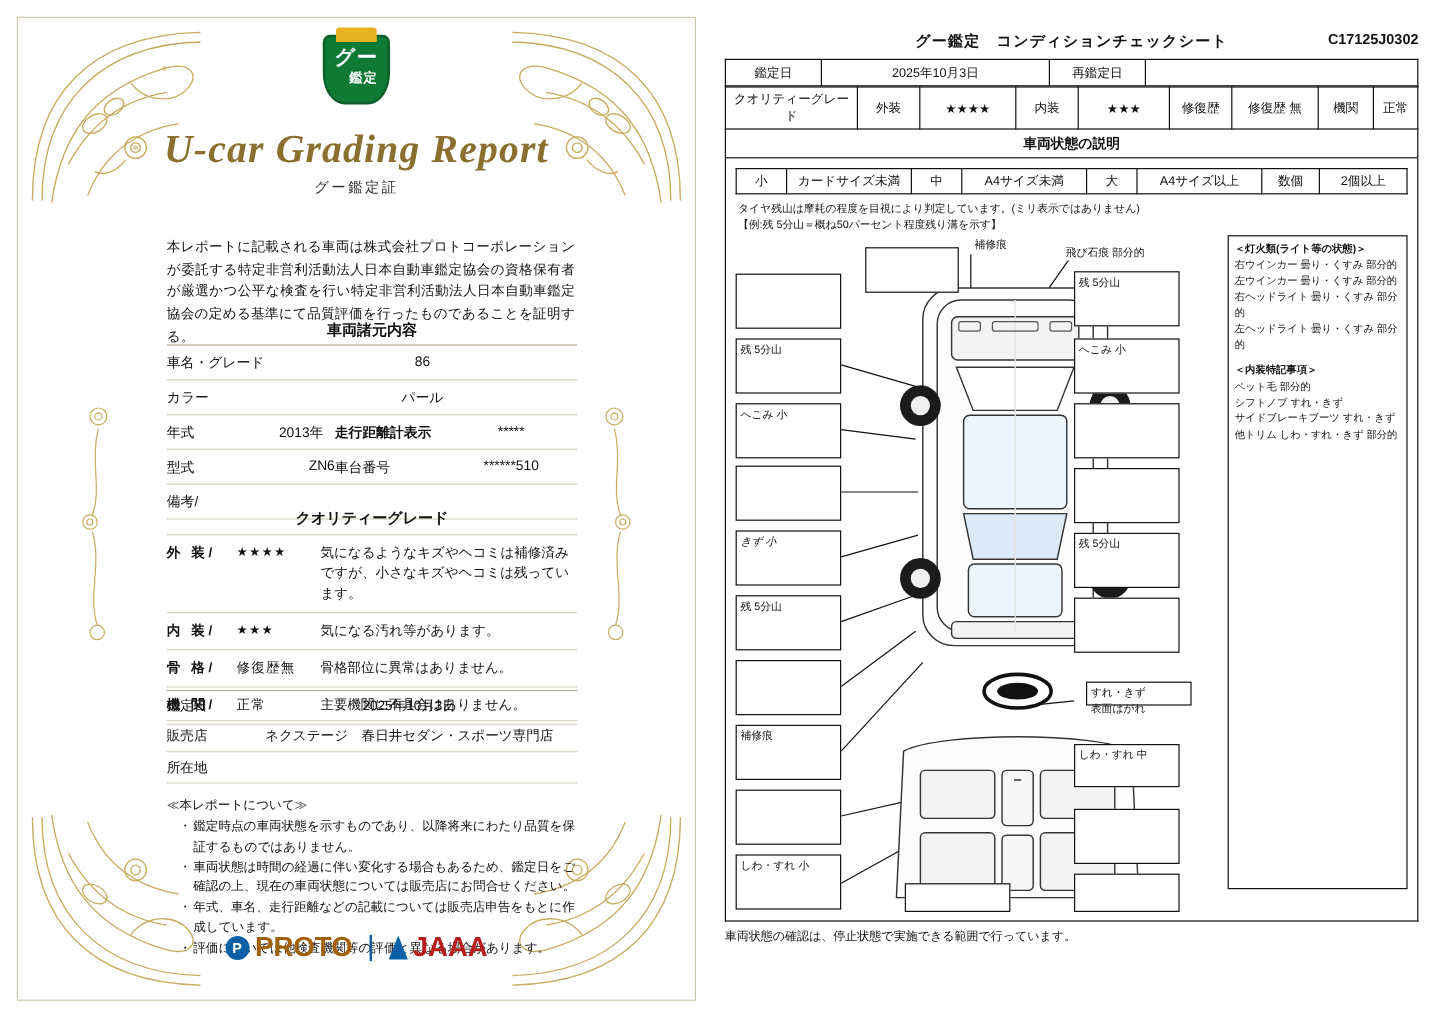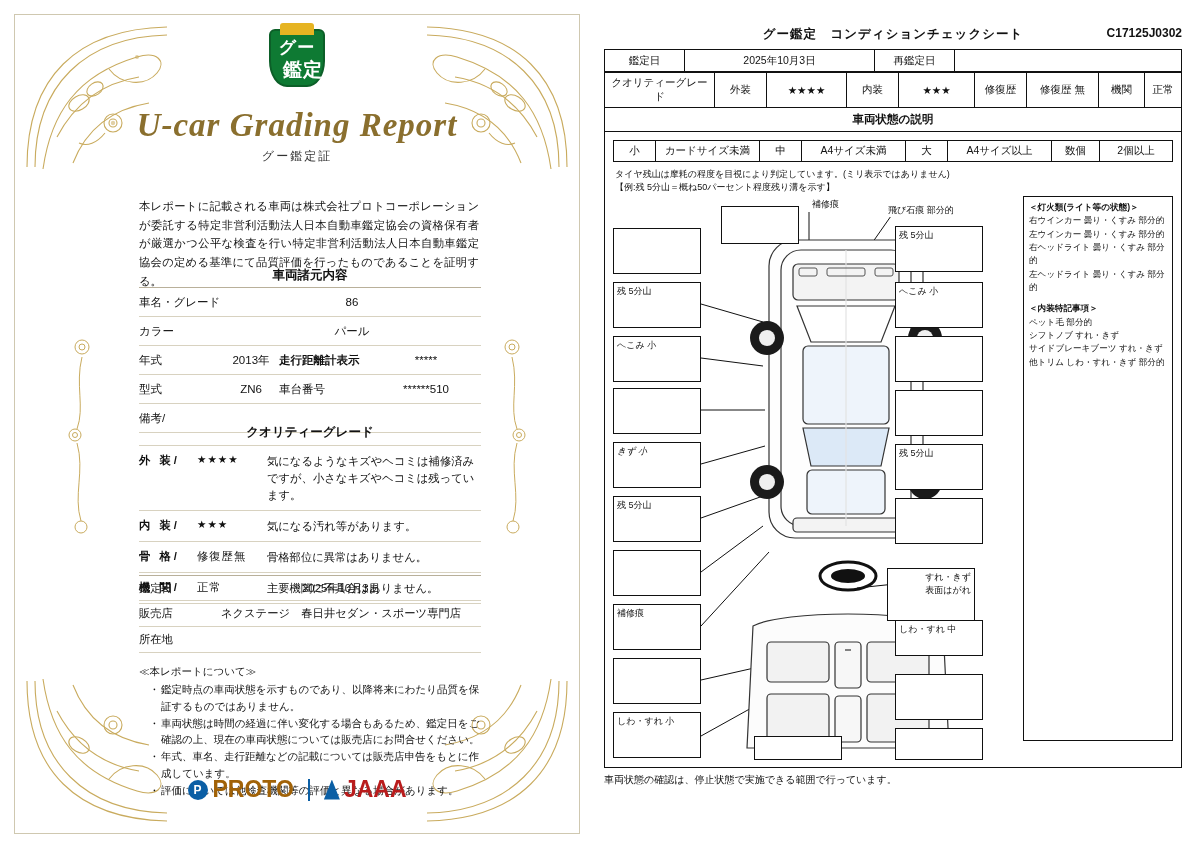--- a/index.html
+++ b/index.html
@@ -28,21 +28,21 @@
   .logo-badge .shield {
     width:56px; height:58px; margin:0 auto;
     background:#0e7a33;
     border:2px solid #0c5f28;
     border-radius:6px 6px 18px 18px / 6px 6px 26px 26px;
     color:#fff; text-align:center;
     font-size:17px; font-weight:bold; line-height:1.15;
     padding-top:7px;
     letter-spacing:1px;
   }
-  .logo-badge .shield .l2 { font-size:19px; display:block; margin-top:1px;padding-left:12px;}
+  .logo-badge .shield .l2 { font-size:11px; display:block; margin-top:1px;padding-left:12px;}
   .logo-badge .crown {
     position:absolute; left:50%; top:-6px; transform:translateX(-50%);
     width:34px; height:12px; background:#e6b422; border-radius:3px 3px 0 0;
   }
 
   .title-script {
     position:absolute; left:0; right:0; top:92px; text-align:center;
     font-family:"Liberation Serif", serif;
     font-style:italic; font-weight:bold;
     font-size:33px; color:#8a6f2e;
@@ -259,21 +259,21 @@
           <div class="val" style="text-align:center">パール</div>
         </div>
         <div class="srow">
           <div class="lbl">年式</div>
           <div class="val" style="text-align:center">2013年</div>
           <div class="lbl2 b">走行距離計表示</div>
           <div class="val2" style="text-align:center">*****</div>
         </div>
         <div class="srow">
           <div class="lbl">型式</div>
-          <div class="val" style="text-align:center">ZN6</div>
+          <div class="val" style="text-align:right">ZN6</div>
           <div class="lbl2">車台番号</div>
           <div class="val2" style="text-align:center">******510</div>
         </div>
         <div class="srow">
           <div class="lbl">備考/</div>
           <div class="val"></div>
         </div>
       </div>
 
       <div class="qg">
@@ -485,21 +485,21 @@
         <div class="dbox" style="left:282px;top:86px;width:88px;height:46px;">へこみ 小</div>
         <div class="dbox" style="left:0px;top:192px;width:88px;height:46px;"></div>
         <div class="dbox" style="left:282px;top:140px;width:88px;height:46px;"></div>
         <div class="dbox" style="left:0px;top:246px;width:88px;height:46px;font-style:italic;">きず 小</div>
         <div class="dbox" style="left:282px;top:194px;width:88px;height:46px;"></div>
         <div class="dbox" style="left:0px;top:300px;width:88px;height:46px;">残 5分山</div>
         <div class="dbox" style="left:282px;top:248px;width:88px;height:46px;">残 5分山</div>
         <div class="dbox" style="left:0px;top:354px;width:88px;height:46px;"></div>
         <div class="dbox" style="left:282px;top:302px;width:88px;height:46px;"></div>
         <div class="dbox" style="left:0px;top:408px;width:88px;height:46px;">補修痕</div>
-        <div class="dbox" style="left:274px;top:372px;width:88px;height:53px;white-space:pre-line;text-align:right;">すれ・きず
+        <div class="dbox" style="left:292px;top:372px;width:88px;height:20px;white-space:pre-line;">すれ・きず
 表面はがれ</div>
         <div class="dbox" style="left:282px;top:424px;width:88px;height:36px;">しわ・すれ 中</div>
         <div class="dbox" style="left:0px;top:462px;width:88px;height:46px;"></div>
         <div class="dbox" style="left:0px;top:516px;width:88px;height:46px;">しわ・すれ 小</div>
         <div class="dbox" style="left:282px;top:478px;width:88px;height:46px;"></div>
         <div class="dbox" style="left:141px;top:540px;width:88px;height:24px;"></div>
         <div class="dbox" style="left:282px;top:532px;width:88px;height:32px;"></div>
 
         <div class="legend">
           <div class="b">＜灯火類(ライト等の状態)＞</div>

